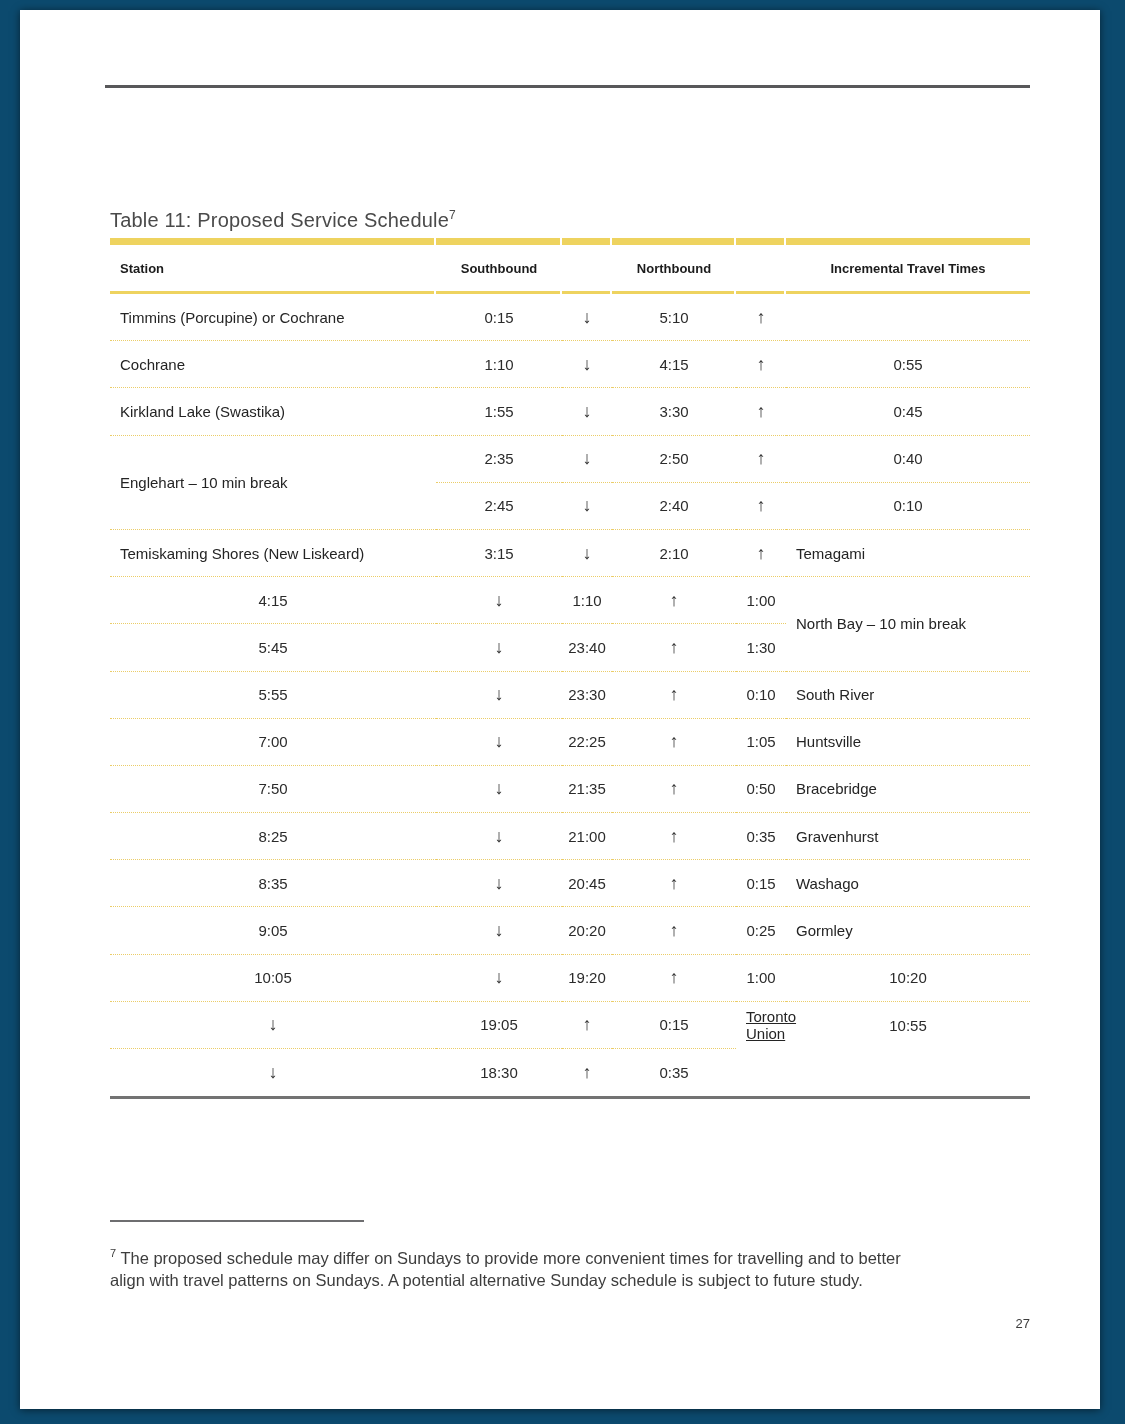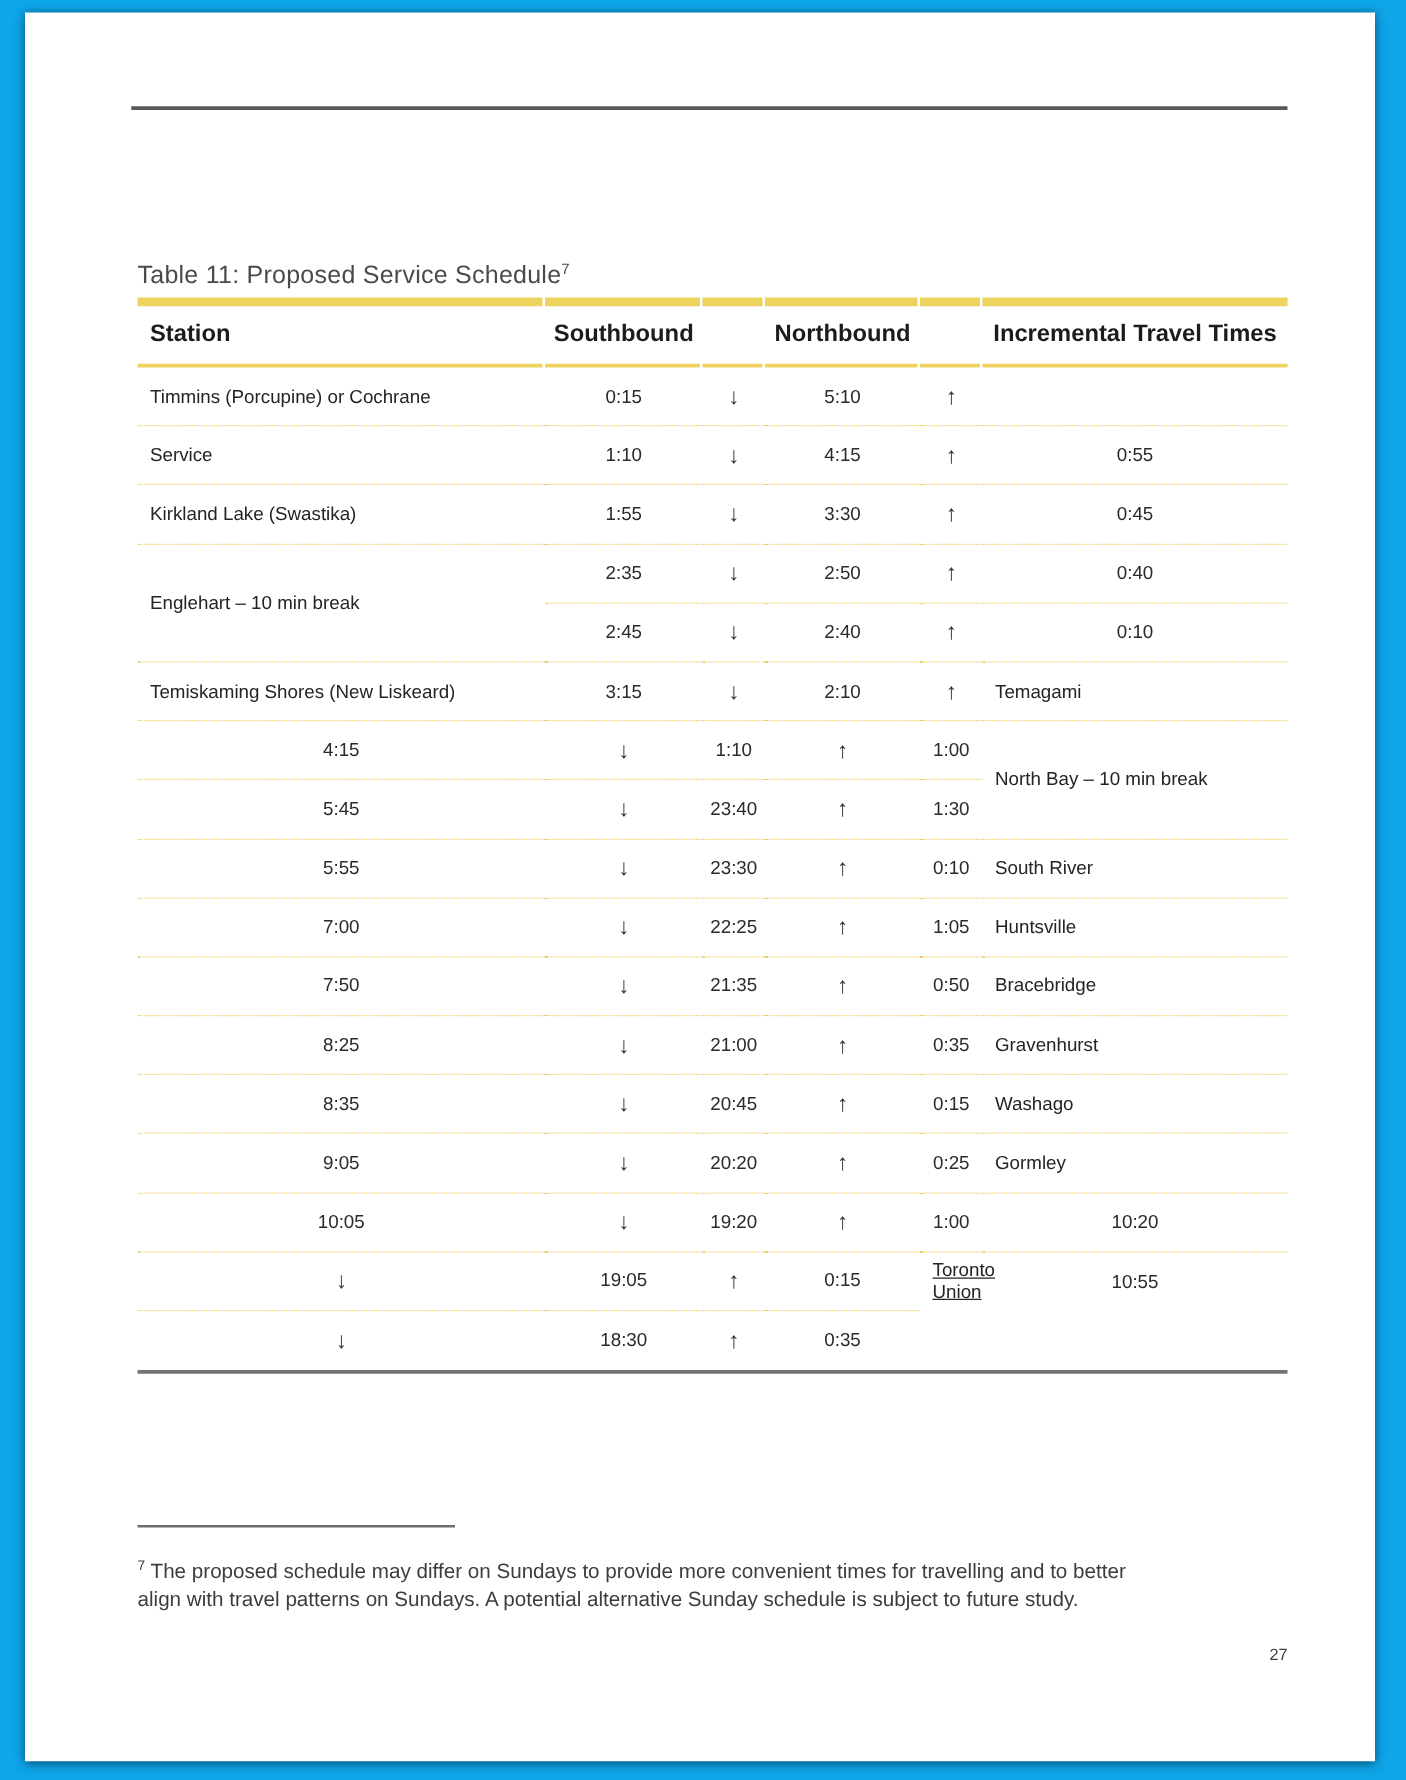--- a/index.html
+++ b/index.html
@@ -8,21 +8,21 @@
     width: 1125px;
     height: 1424px;
     background: #19191b;
     font-family: "Liberation Sans", sans-serif;
     overflow: hidden;
   }
   .viewer {
     position: relative;
     width: 1125px;
     height: 1424px;
-    background: #0ea5e9;
+    background: #0c4a6e;
   }
   .page {
     position: absolute;
     left: 20px;
     top: 10px;
     width: 1080px;
     height: 1399px;
     background: #ffffff;
     box-shadow: 0 1px 8px rgba(0,0,0,0.55);
   }
@@ -60,21 +60,21 @@
   .band .seg:not(:last-child) { margin-right: 2px; }
   .headrule { height: 3px; }
   .headrule .seg { background: #eed35f; }
   .headrule .seg:not(:last-child) { margin-right: 2px; }
 
   .thead { height: 46px; }
   .th {
     display: flex;
     align-items: center;
     justify-content: center;
-    font-size: 19px;
+    font-size: 13px;
     font-weight: 700;
     color: #1c1c1c;
   }
   .th.station-h { justify-content: flex-start; padding-left: 10px; }
 
   .tbody {
     display: grid;
     grid-template-columns: 326px 126px 50px 124px 50px 244px;
     grid-auto-rows: 47.2px;
     border-bottom: 3px solid #737373;
@@ -164,21 +164,21 @@
         <div class="seg"></div>
       </div>
 
       <div class="tbody">
           <div class="cell station rowend" style="grid-row: span 1;">Timmins (Porcupine) or Cochrane</div>
           <div class="cell time rowend">0:15</div>
           <div class="cell arrow rowend">↓</div>
           <div class="cell time rowend">5:10</div>
           <div class="cell arrow rowend">↑</div>
           <div class="cell inc rowend"></div>
-          <div class="cell station rowend" style="grid-row: span 1;">Service</div>
+          <div class="cell station rowend" style="grid-row: span 1;">Cochrane</div>
           <div class="cell time rowend">1:10</div>
           <div class="cell arrow rowend">↓</div>
           <div class="cell time rowend">4:15</div>
           <div class="cell arrow rowend">↑</div>
           <div class="cell inc rowend">0:55</div>
           <div class="cell station rowend" style="grid-row: span 1;">Kirkland Lake (Swastika)</div>
           <div class="cell time rowend">1:55</div>
           <div class="cell arrow rowend">↓</div>
           <div class="cell time rowend">3:30</div>
           <div class="cell arrow rowend">↑</div>

